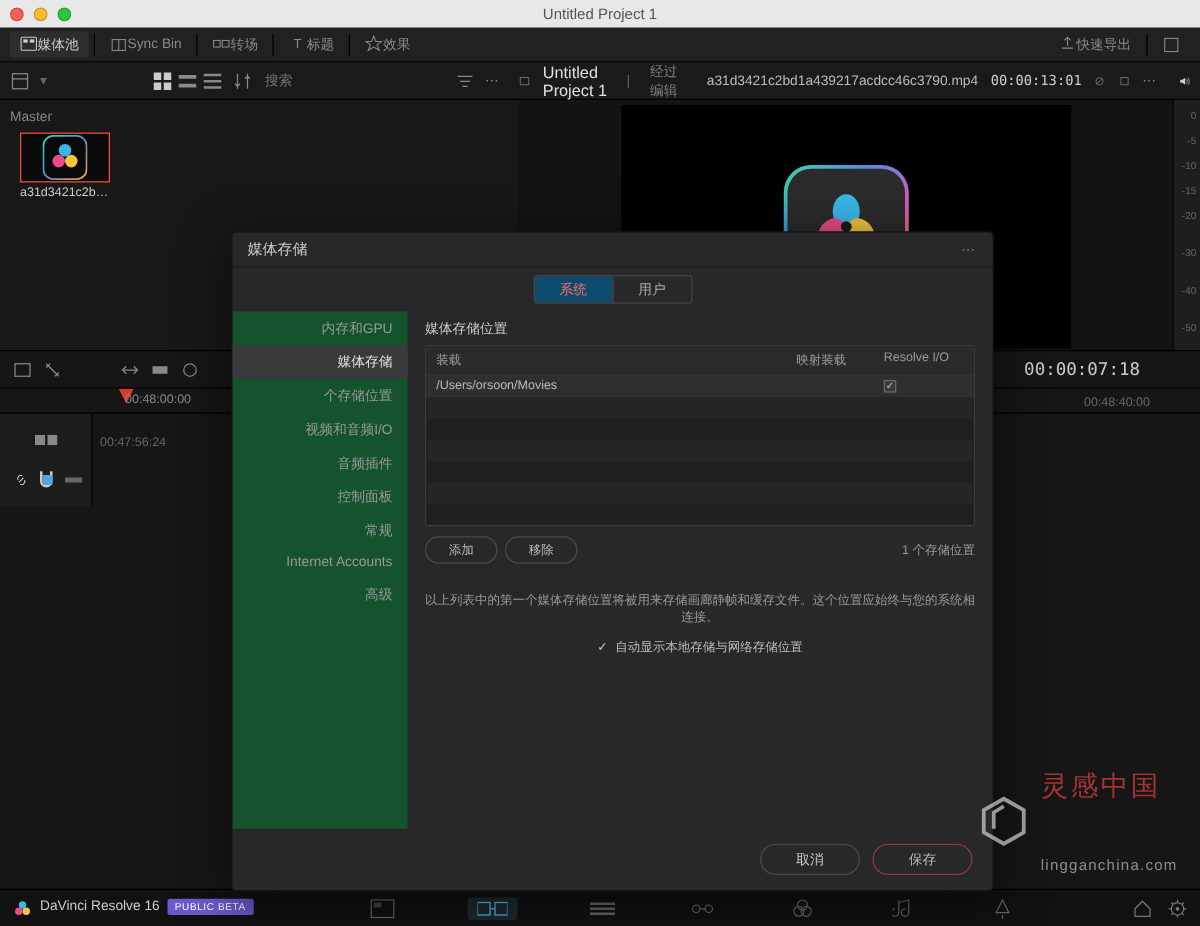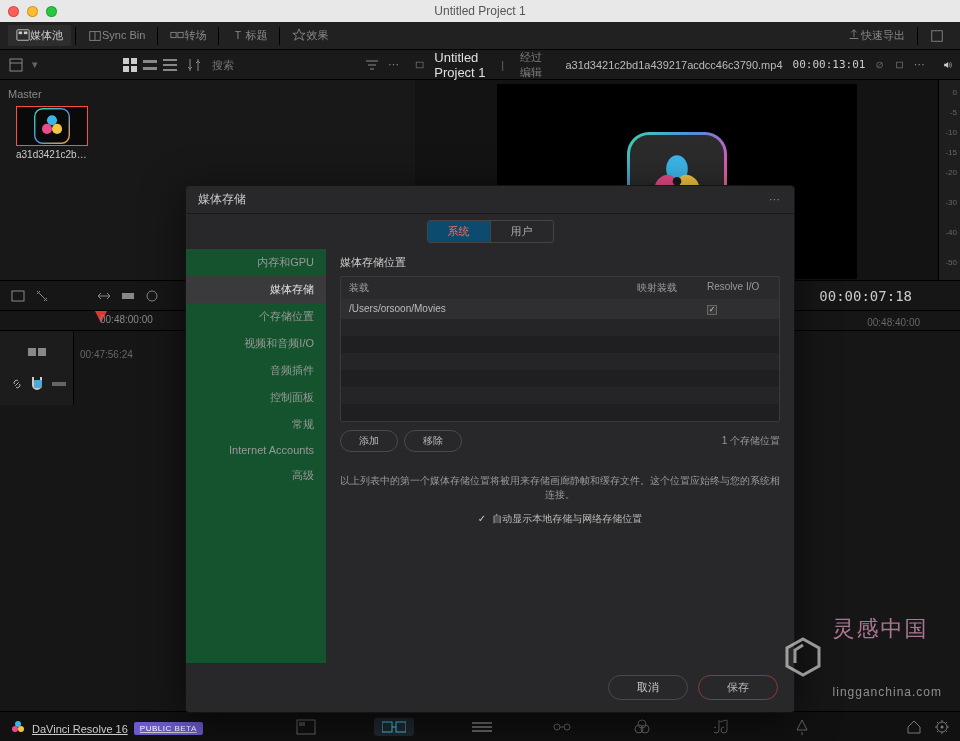--- a/index.html
+++ b/index.html
@@ -95,26 +95,26 @@
 .checkbox-row { display: flex; align-items: center; justify-content: center; gap: 6px; margin-top: 10px; font-size: 10px; color: #bbb; }
 .check-icn { color: #ccc; }
 .dialog-footer { display: flex; justify-content: flex-end; gap: 10px; padding: 12px 16px; }
 .btn-footer { padding: 4px 28px; border: 1px solid #4a4a4a; border-radius: 13px; background: transparent; color: #ccc; font-size: 11px; cursor: pointer; }
 .btn-footer.primary { border-color: #8b3a35; color: #bbb; }
 
 
 .watermark { position: absolute; right: 18px; bottom: 42px; display: flex; align-items: center; gap: 8px; opacity: 0.65; z-index: 200; pointer-events: none; }
 .wm-logo { width: 44px; height: 44px; }
 .wm-text { display: flex; flex-direction: column; }
-.wm-main { font-size: 22px; font-weight: 300; color: #f9a8d4; letter-spacing: 2px; }
+.wm-main { font-size: 22px; font-weight: 300; color: #ef4444; letter-spacing: 2px; }
 .wm-url { font-size: 12px; color: #ccc; letter-spacing: 1px; margin-top: 41px; }
 
 
 .bottom-nav { position: absolute; bottom: 0; left: 0; right: 0; height: 30px; background: #111; border-top: 1px solid #000; display: flex; align-items: center; padding: 0 10px; gap: 14px; }
-.app-name { display: flex; align-items: flex-end; gap: 6px; font-size: 11px; color: #ccc; text-decoration: underline; }
+.app-name { display: flex; align-items: flex-start; gap: 6px; font-size: 11px; color: #ccc; }
 .app-badge { background: #6a5acd; color: #fff; font-size: 8px; padding: 2px 6px; border-radius: 2px; letter-spacing: 0.5px; }
 .nav-icons { flex: 1; display: flex; justify-content: center; gap: 56px; }
 .nav-icon { width: 24px; height: 18px; cursor: pointer; color: #666; display:flex; align-items:center; justify-content:center;}
 .nav-icon.active { color: #4fc3e8; background:#1e2a30; border-radius:3px; padding:2px 8px; width:auto;}
 .nav-right { display: flex; gap: 12px; color: #777; }
 .nav-right-icon { width: 16px; height: 16px; cursor: pointer; }
 
 .checkbox-glyph { width:10px; height:10px; border:1px solid #666; display:inline-flex; align-items:center; justify-content:center; font-size:8px; color:#ccc; background:#3a3a3a;}
 
 svg { display: block; }

